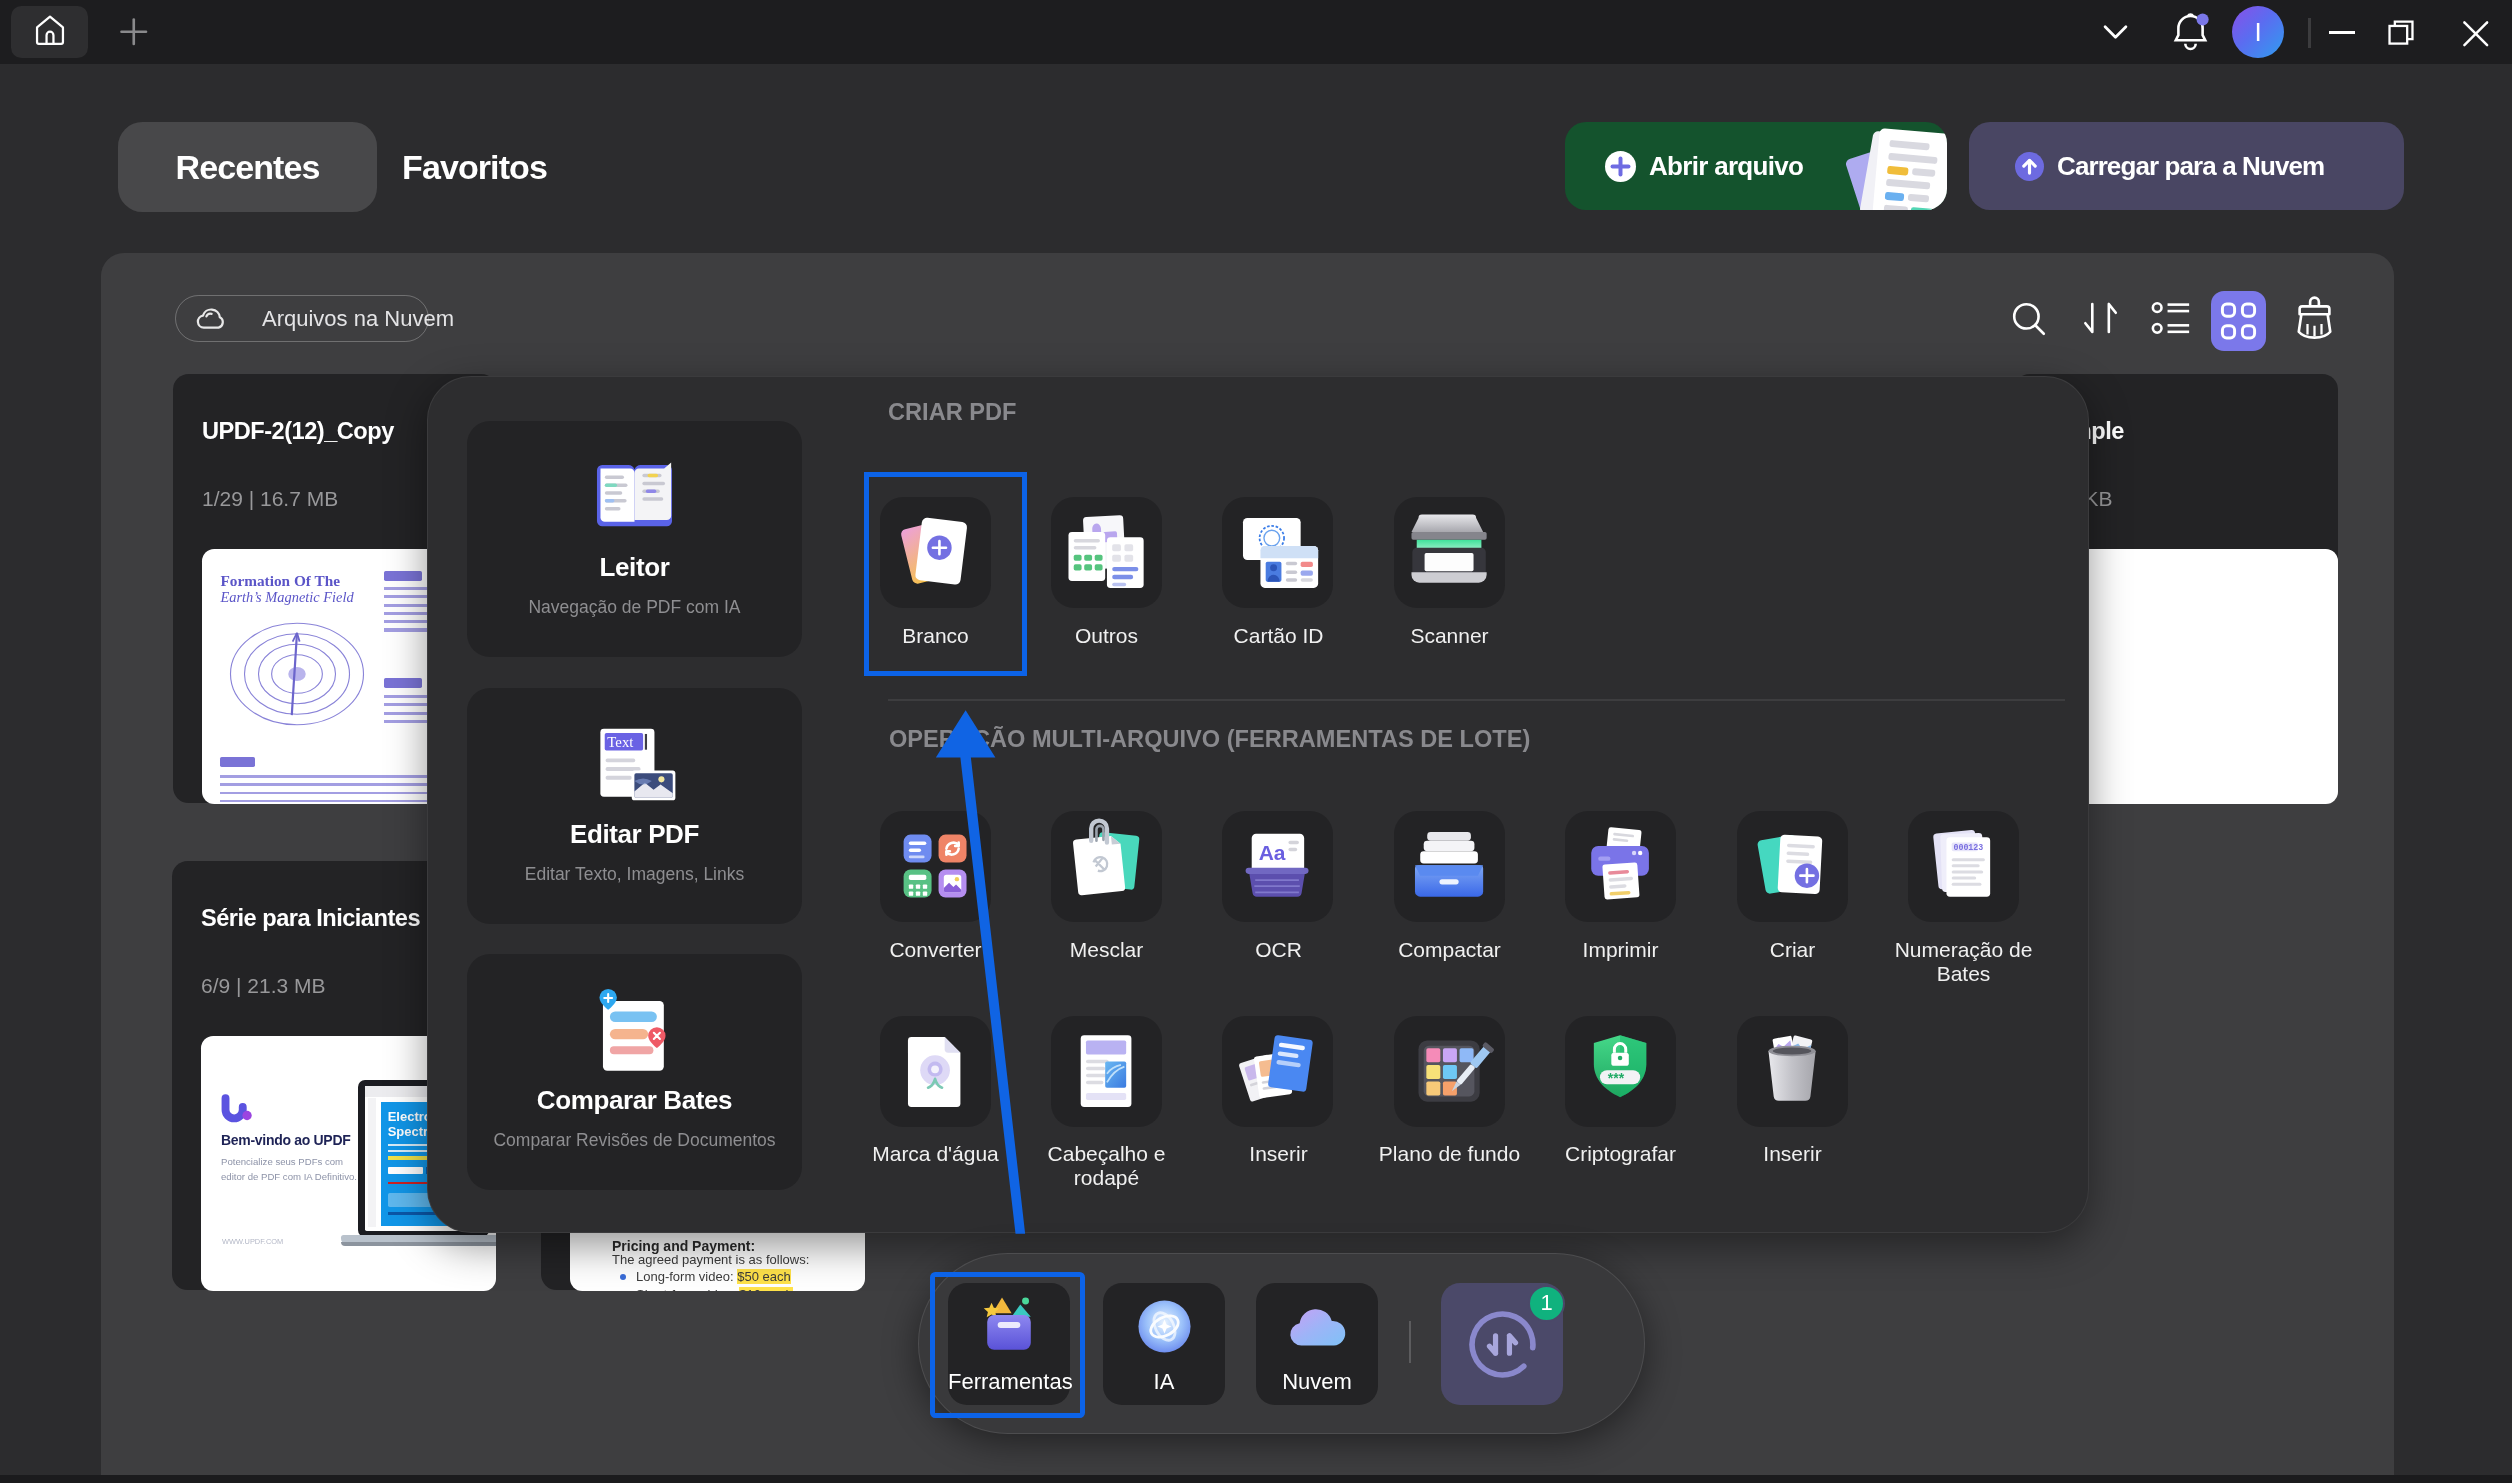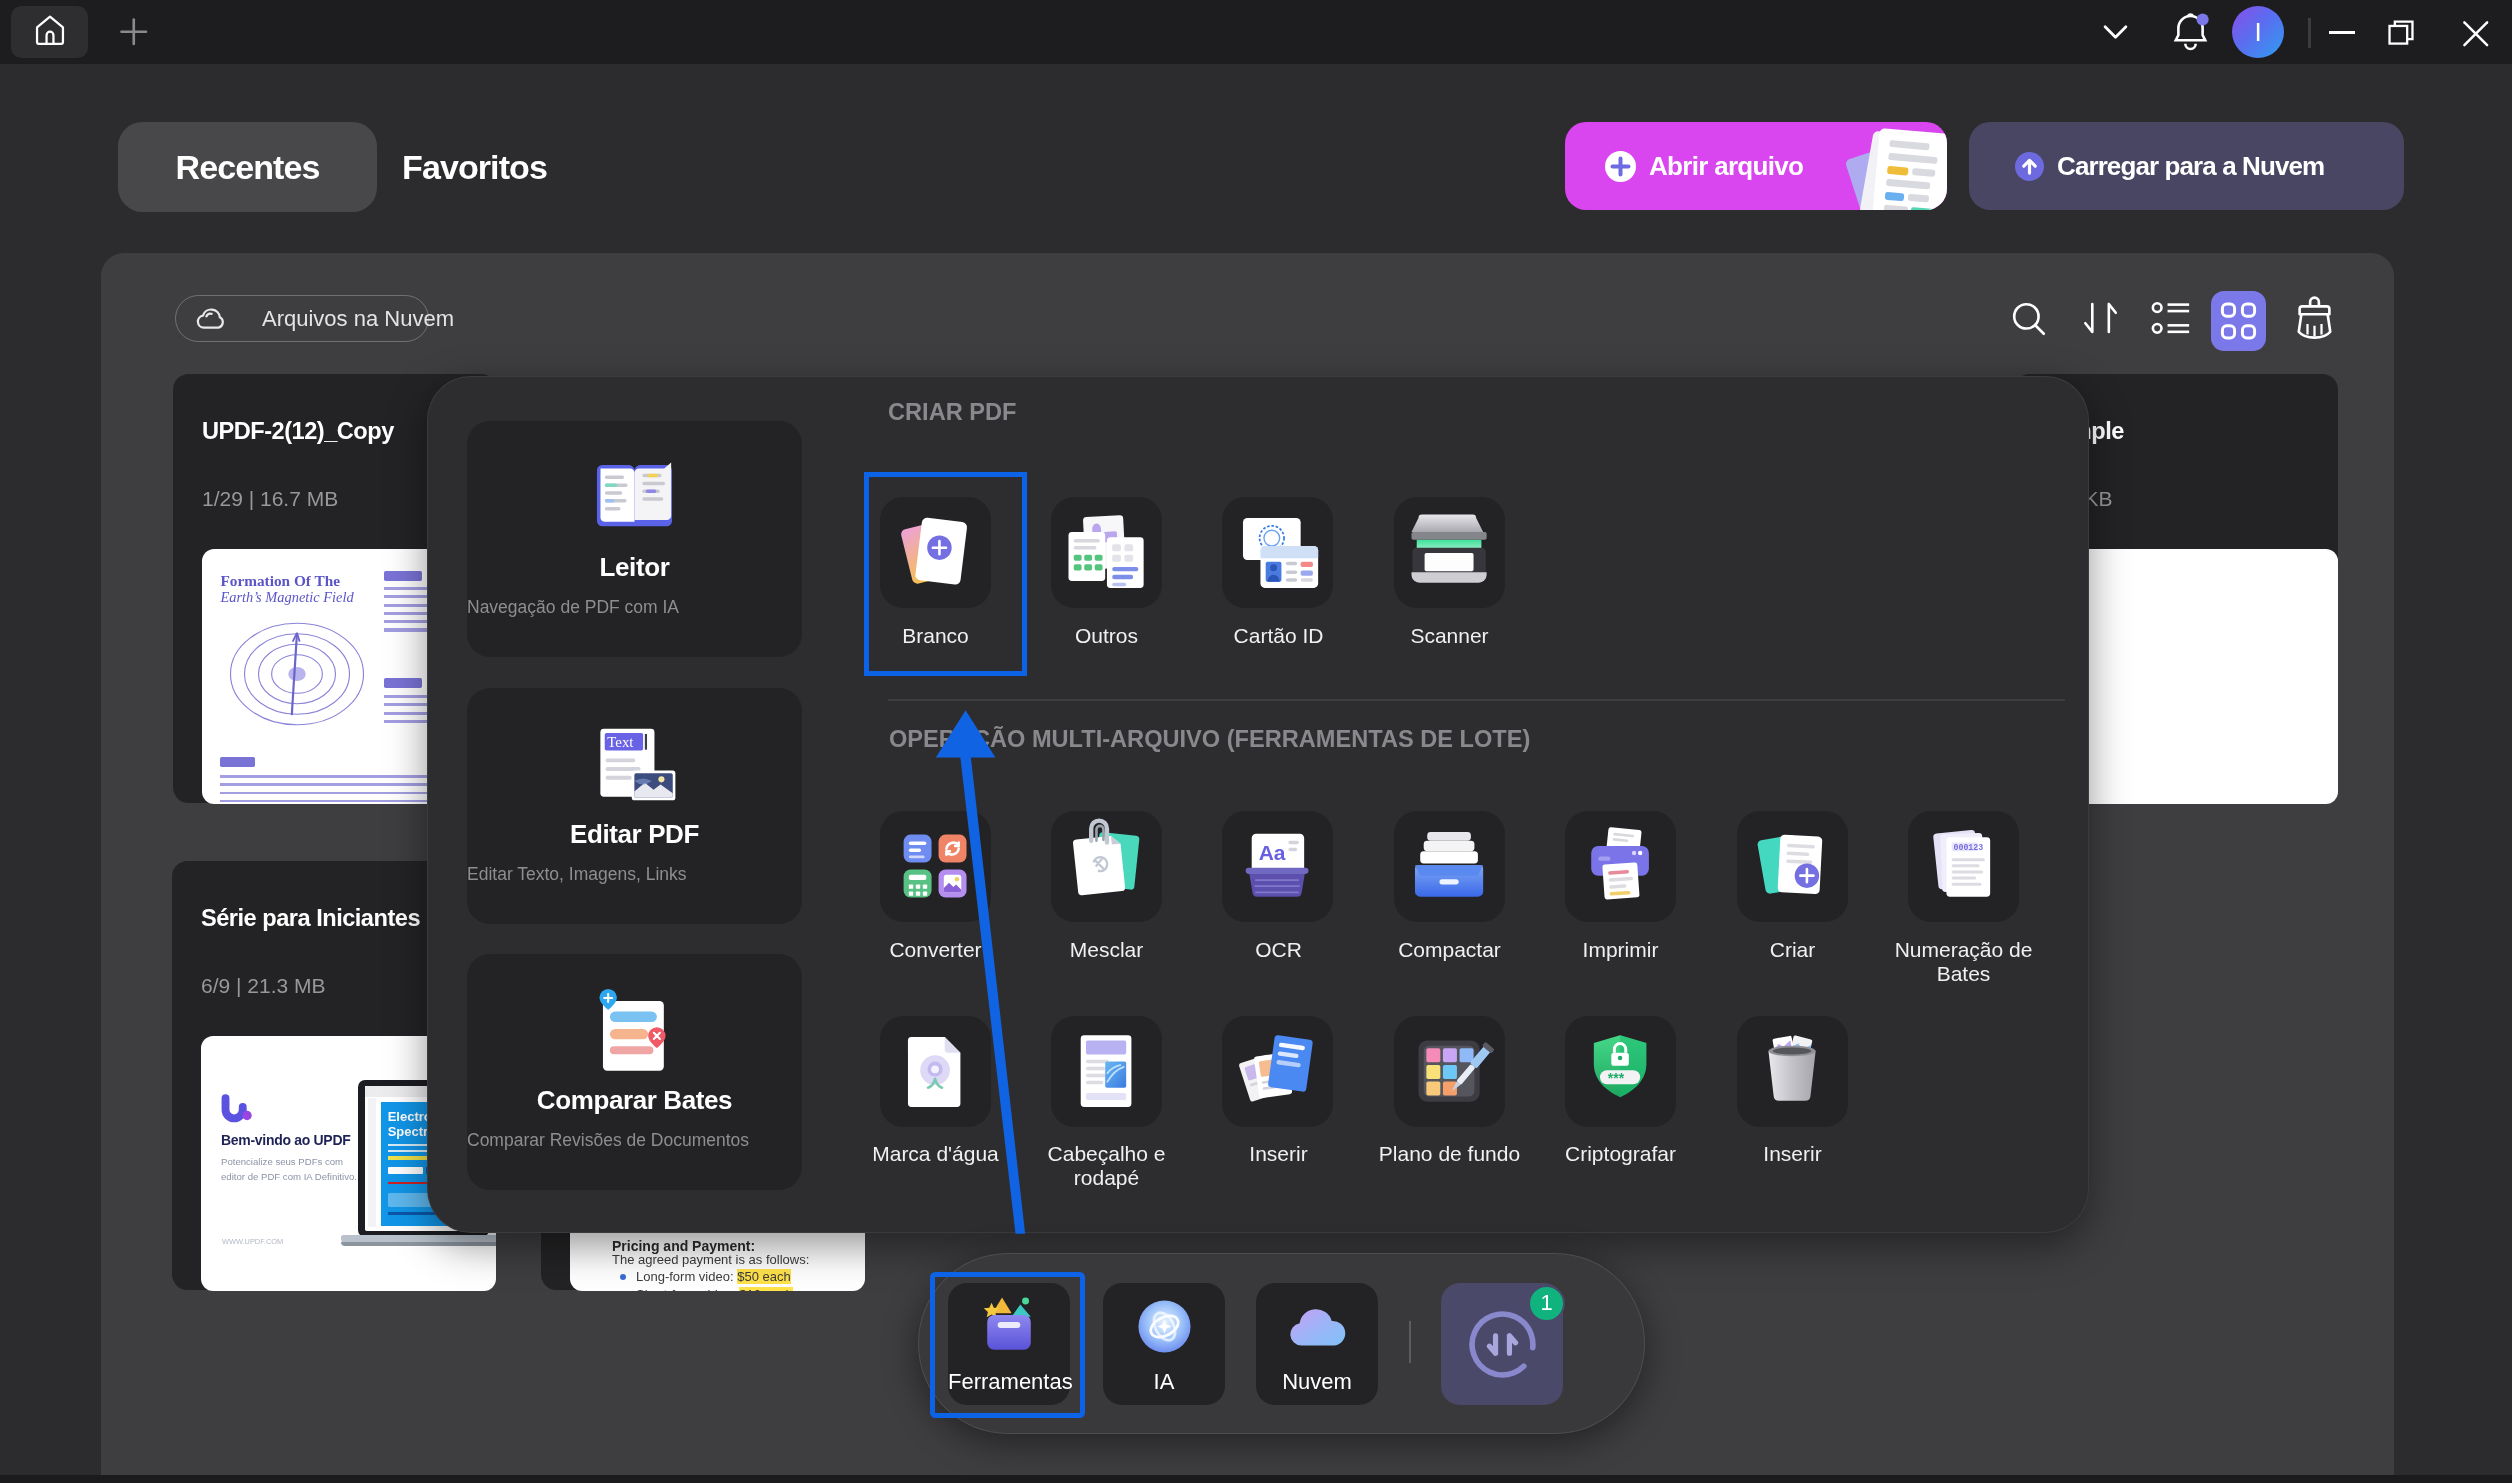--- a/index.html
+++ b/index.html
@@ -10,36 +10,36 @@
   
   #titlebar { position:absolute; left:0; top:0; width:2512px; height:64px; background:#1d1d1f; }
   #homebtn { position:absolute; left:11.4px; top:6.1px; width:77px; height:52px; background:#2e2e30; border-radius:10.5px; }
   
   #panel { position:absolute; left:101px; top:253px; width:2293px; height:1222px; background:#3e3e40; border-radius:23px 23px 0 0; }
   #blackbar { position:absolute; left:0; top:1475px; width:2512px; height:8.7px; background:#1b1b1d; }
   
   #tabrec { position:absolute; left:118px; top:122px; width:259px; height:90px; background:#48484a; border-radius:24.5px; color:#fff; font-weight:700; font-size:34px; display:flex; align-items:center; justify-content:center; letter-spacing:-0.9px;}
   #tabfav { position:absolute; left:366px; top:122px; width:217px; height:90px; color:#fff; font-weight:700; font-size:34px; display:flex; align-items:center; justify-content:center; letter-spacing:-0.9px;}
   
-  #btnopen { position:absolute; left:1565px; top:122px; width:382px; height:88px; background:#d946ef; border-radius:21px; overflow:hidden; }
+  #btnopen { position:absolute; left:1565px; top:122px; width:382px; height:88px; background:#14532d; border-radius:21px; overflow:hidden; }
   #btnopen .txt { position:absolute; left:84px; top:0; height:88px; display:flex; align-items:center; color:#fff; font-weight:700; font-size:26px; letter-spacing:-0.7px; }
   #btnupload { position:absolute; left:1969px; top:122px; width:435px; height:88px; background:#494663; border-radius:21px; }
   #btnupload .txt { position:absolute; left:88px; top:0; height:88px; display:flex; align-items:center; color:#fff; font-weight:700; font-size:26px; letter-spacing:-0.9px; }
   
   #chip { position:absolute; left:175px; top:295px; width:254px; height:47px; border:1.7px solid rgba(255,255,255,0.26); border-radius:24.5px; display:flex; align-items:center; color:#e4e4e6; font-size:22px; white-space:nowrap; }
   
   .card { position:absolute; width:324px; height:429px; background:#232325; border-radius:15.7px; }
   .card .title { position:absolute; left:29px; top:44px; color:#fff; font-size:23.6px; font-weight:700; letter-spacing:-0.5px; white-space:nowrap; }
   .card .meta { position:absolute; left:29px; top:113px; color:#98989a; font-size:21px; }
   .card .thumb { position:absolute; left:29px; top:175px; width:295px; height:255px; background:#fff; border-radius:12.2px; overflow:hidden; }
   
   #popup { position:absolute; left:427px; top:376px; width:1662px; height:857px; background:#2d2d2f; border-radius:44px; box-shadow:0 12.2px 40px rgba(0,0,0,0.42); border:0.9px solid rgba(255,255,255,0.07); }
   .ltile { position:absolute; left:39px; width:335px; height:236px; background:#232325; border-radius:23px; }
   .ltile .t { position:absolute; top:131px; width:100%; text-align:center; color:#fff; font-weight:700; font-size:26px; letter-spacing:-0.4px;}
-  .ltile .s { position:absolute; top:176px; width:100%; color:#8e8e91; font-size:17.5px; }
+  .ltile .s { position:absolute; top:176px; width:100%; text-align:center; color:#8e8e91; font-size:17.5px; }
   .sechead { position:absolute; color:#89898d; font-weight:700; font-size:23.6px; letter-spacing:0px; }
   .tile { position:absolute; width:111px; height:111px; background:#232325; border-radius:23px; }
   .lab { position:absolute; width:171px; text-align:center; color:#f0f0f0; font-size:21px; }
   #selbox { position:absolute; left:436px; top:95px; width:163px; height:204px; border:5.2px solid #0c63e8; }
   #fsep { position:absolute; left:460px; top:322px; width:1177px; height:1.7px; background:rgba(255,255,255,0.08); }
   
   #dock { position:absolute; left:918px; top:1253px; width:727px; height:181px; background:#39393b; border:1.7px solid rgba(255,255,255,0.10); border-radius:90px; box-shadow:0 8.7px 35px rgba(0,0,0,0.45); }
   .dtile { position:absolute; top:29px; width:122px; height:122px; background:#232325; border-radius:19px; }
   .dtile .dl { position:absolute; bottom:10.5px; width:100%; text-align:center; color:#fff; font-size:22px; }
   #ferrbox { position:absolute; left:10.5px; top:18.4px; width:155px; height:146px; border:5.2px solid #0c63e8; border-radius:5.2px; }

